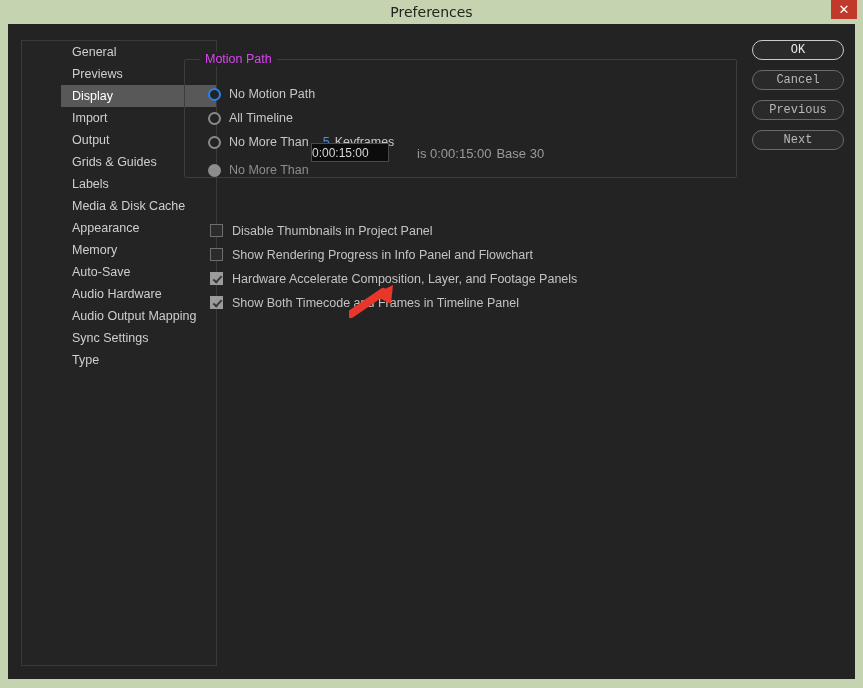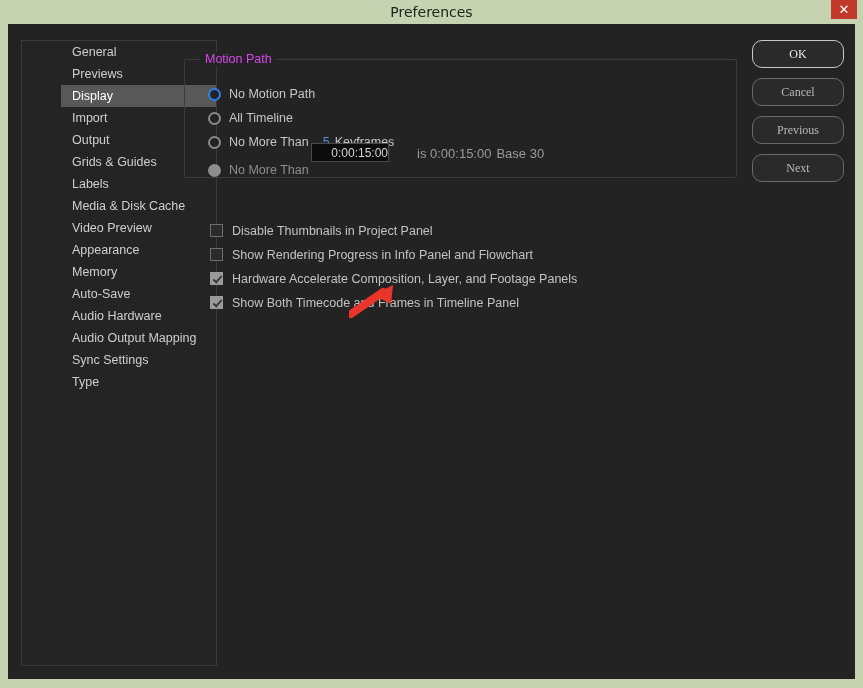--- a/index.html
+++ b/index.html
@@ -157,21 +157,21 @@
     left: 127px;
     top: 103px;
     width: 78px;
     height: 19px;
     background: #0c0c0c;
     border: 1px solid #4a4a4a;
     box-sizing: border-box;
     color: #d6d6d6;
     font-size: 12px;
     line-height: 17px;
-    text-align: right;
+    text-align: left;
     font-family: "Liberation Sans", sans-serif;
     padding: 0;
     outline: none;
     cursor: text;
   }
   #tc-suffix {
     position: absolute;
     left: 211px;
     top: 106px;
     font-size: 13px;
@@ -235,28 +235,28 @@
   
   #buttons {
     position: absolute;
     left: 744px;
     top: 16px;
     width: 92px;
   }
   .dlg-btn {
     display: block;
     width: 92px;
-    height: 28px;
+    height: 20px;
     margin-bottom: 10px;
     border-radius: 10px;
     border: 1px solid #6a6a6a;
     background: #2a2a2a;
     color: #b9b9b9;
     font-size: 12px;
-    font-family: Liberation Serif, serif;
+    font-family: Liberation Mono, monospace;
     cursor: pointer;
     padding: 0;
     line-height: 18px;
   }
   .dlg-btn.primary {
     border-color: #c9c9c9;
     color: #eaeaea;
   }
 </style>
 </head>
@@ -271,21 +271,20 @@
 
   <div id="sidebar">
       <div class="side-item">General</div>
       <div class="side-item">Previews</div>
       <div class="side-item selected">Display</div>
       <div class="side-item">Import</div>
       <div class="side-item">Output</div>
       <div class="side-item">Grids &amp; Guides</div>
       <div class="side-item">Labels</div>
       <div class="side-item">Media &amp; Disk Cache</div>
-      <div class="side-item">Video Preview</div>
       <div class="side-item">Appearance</div>
       <div class="side-item">Memory</div>
       <div class="side-item">Auto-Save</div>
       <div class="side-item">Audio Hardware</div>
       <div class="side-item">Audio Output Mapping</div>
       <div class="side-item">Sync Settings</div>
       <div class="side-item">Type</div>
     </div>
 
   <div id="content">

